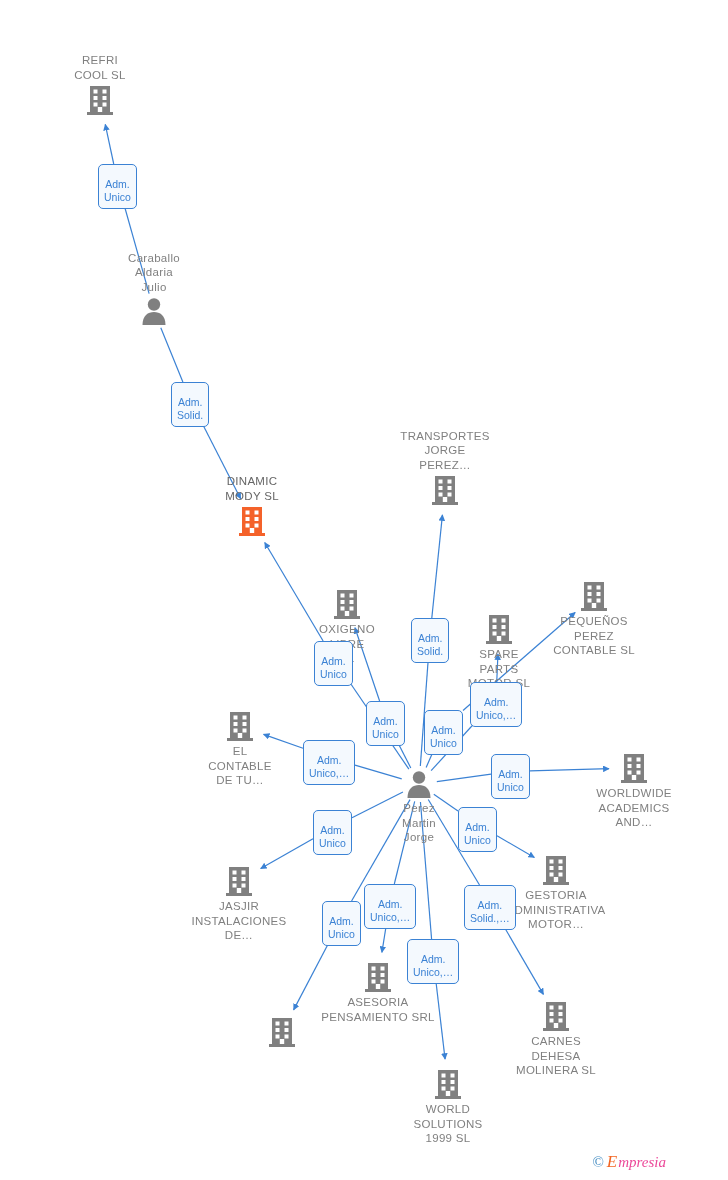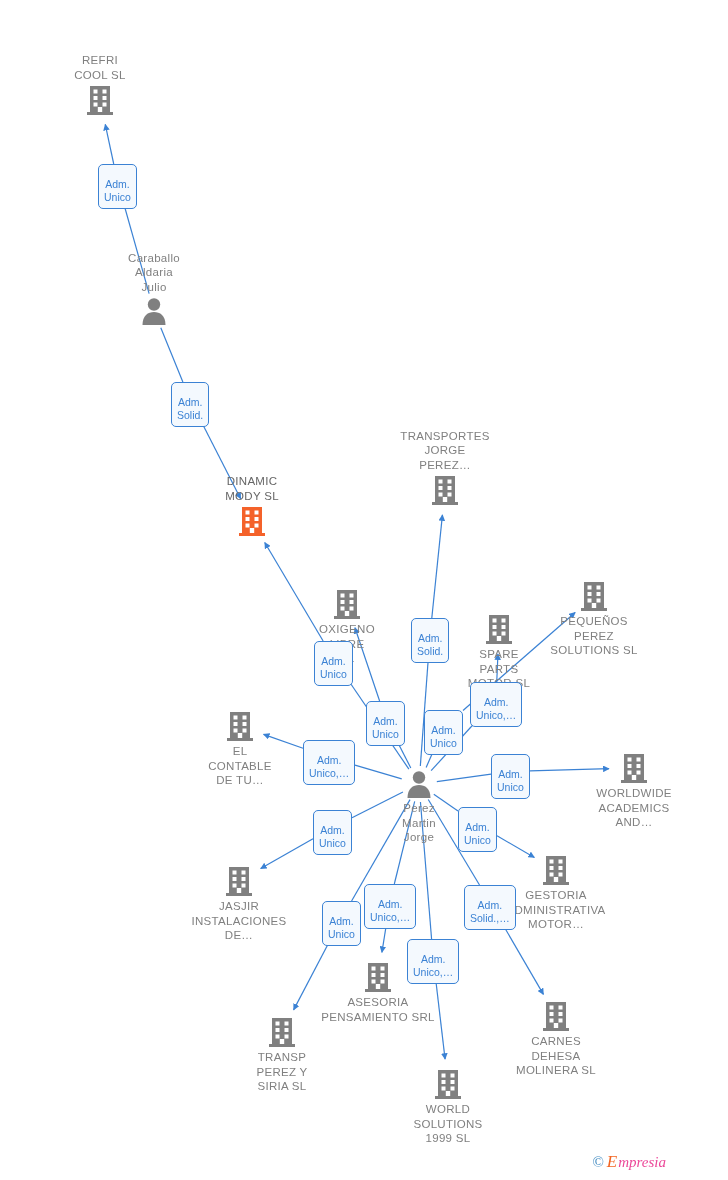--- a/index.html
+++ b/index.html
@@ -233,21 +233,21 @@
             <rect x="7.5" y="5.5" width="4" height="4" fill="#ffffff"></rect>
             <rect x="16.5" y="5.5" width="4" height="4" fill="#ffffff"></rect>
             <rect x="7.5" y="12" width="4" height="4" fill="#ffffff"></rect>
             <rect x="16.5" y="12" width="4" height="4" fill="#ffffff"></rect>
             <rect x="7.5" y="18.5" width="4" height="4" fill="#ffffff"></rect>
             <rect x="16.5" y="18.5" width="4" height="4" fill="#ffffff"></rect>
             <rect x="11.8" y="23" width="4.4" height="5" fill="#ffffff"></rect>
           </svg></div>
         <div class="nlabel">PEQUEÑOS
 PEREZ
-SOLUTIONS  SL</div>
+CONTABLE  SL</div>
       </div>
       <div class="node labelbelow" style="left: 240px; top: 710px;">
         <div class="glyph"><svg width="28" height="32" viewBox="0 0 28 32">
             <rect x="4" y="2" width="20" height="26" fill="#808080"></rect>
             <rect x="1" y="28" width="26" height="3" fill="#808080"></rect>
             <rect x="7.5" y="5.5" width="4" height="4" fill="#ffffff"></rect>
             <rect x="16.5" y="5.5" width="4" height="4" fill="#ffffff"></rect>
             <rect x="7.5" y="12" width="4" height="4" fill="#ffffff"></rect>
             <rect x="16.5" y="12" width="4" height="4" fill="#ffffff"></rect>
             <rect x="7.5" y="18.5" width="4" height="4" fill="#ffffff"></rect>
@@ -335,23 +335,20 @@
             <rect x="4" y="2" width="20" height="26" fill="#808080"></rect>
             <rect x="1" y="28" width="26" height="3" fill="#808080"></rect>
             <rect x="7.5" y="5.5" width="4" height="4" fill="#ffffff"></rect>
             <rect x="16.5" y="5.5" width="4" height="4" fill="#ffffff"></rect>
             <rect x="7.5" y="12" width="4" height="4" fill="#ffffff"></rect>
             <rect x="16.5" y="12" width="4" height="4" fill="#ffffff"></rect>
             <rect x="7.5" y="18.5" width="4" height="4" fill="#ffffff"></rect>
             <rect x="16.5" y="18.5" width="4" height="4" fill="#ffffff"></rect>
             <rect x="11.8" y="23" width="4.4" height="5" fill="#ffffff"></rect>
           </svg></div>
-        <div class="nlabel">TRANSP
-PEREZ Y
-SIRIA  SL</div>
       </div>
       <div class="node labelbelow" style="left: 556px; top: 1000px;">
         <div class="glyph"><svg width="28" height="32" viewBox="0 0 28 32">
             <rect x="4" y="2" width="20" height="26" fill="#808080"></rect>
             <rect x="1" y="28" width="26" height="3" fill="#808080"></rect>
             <rect x="7.5" y="5.5" width="4" height="4" fill="#ffffff"></rect>
             <rect x="16.5" y="5.5" width="4" height="4" fill="#ffffff"></rect>
             <rect x="7.5" y="12" width="4" height="4" fill="#ffffff"></rect>
             <rect x="16.5" y="12" width="4" height="4" fill="#ffffff"></rect>
             <rect x="7.5" y="18.5" width="4" height="4" fill="#ffffff"></rect>

